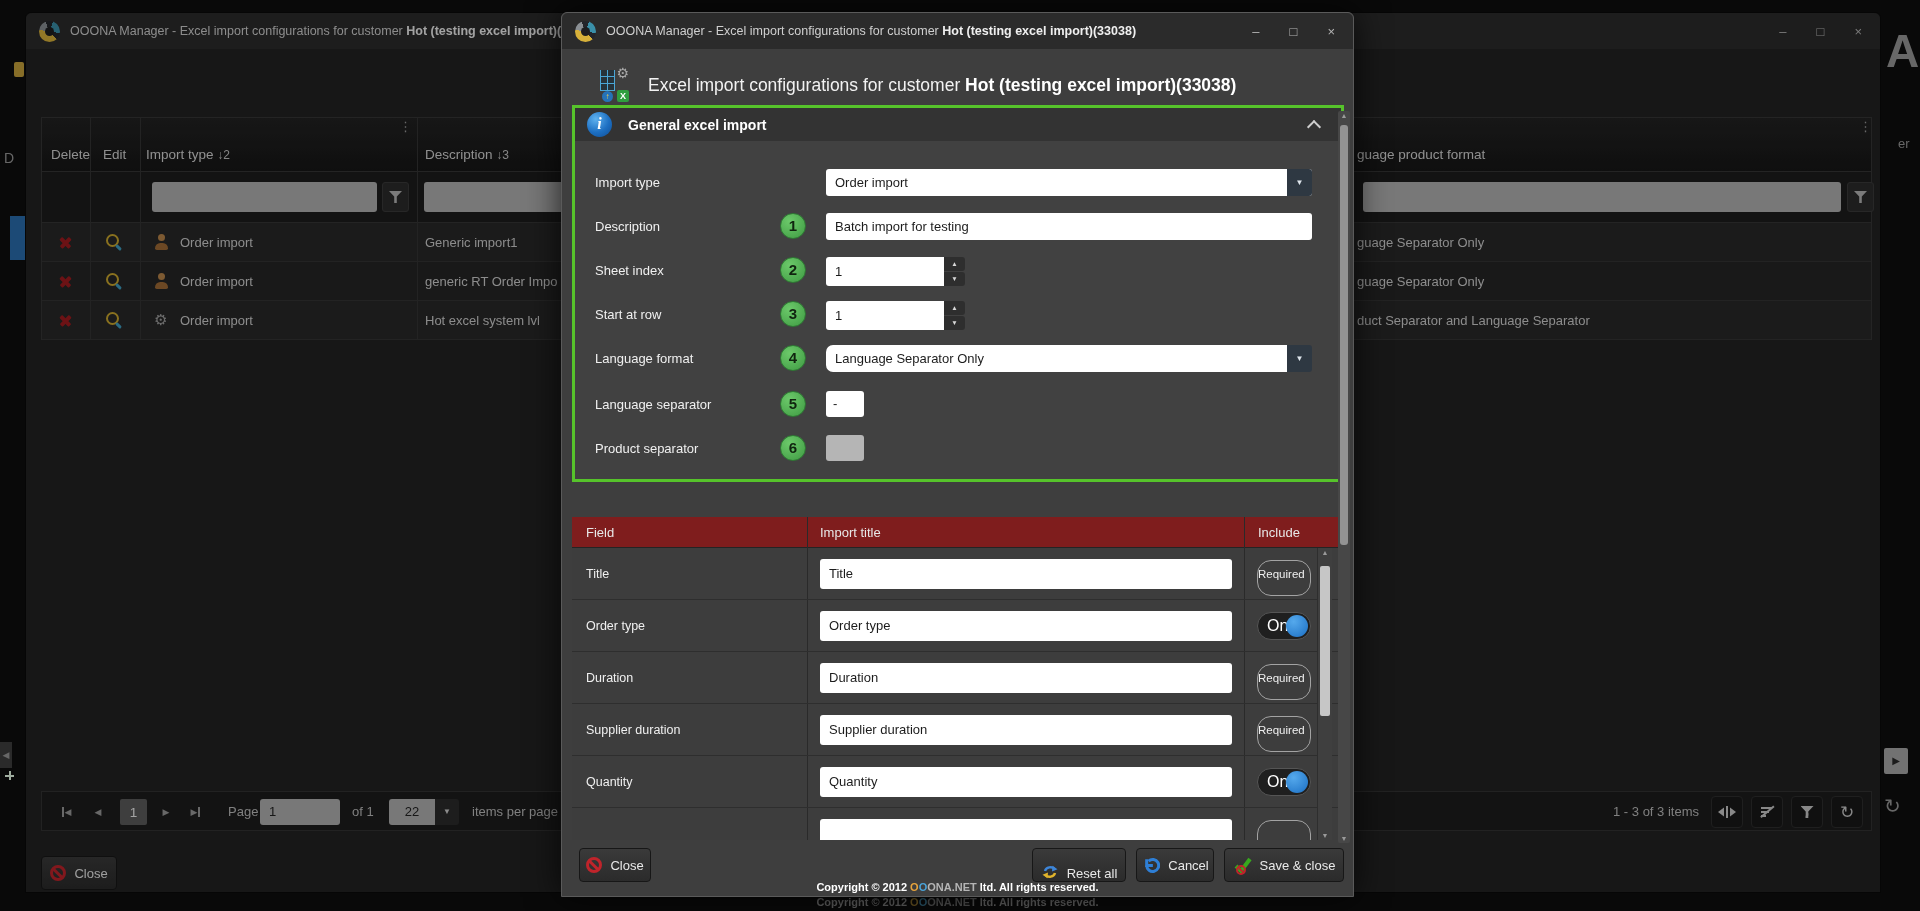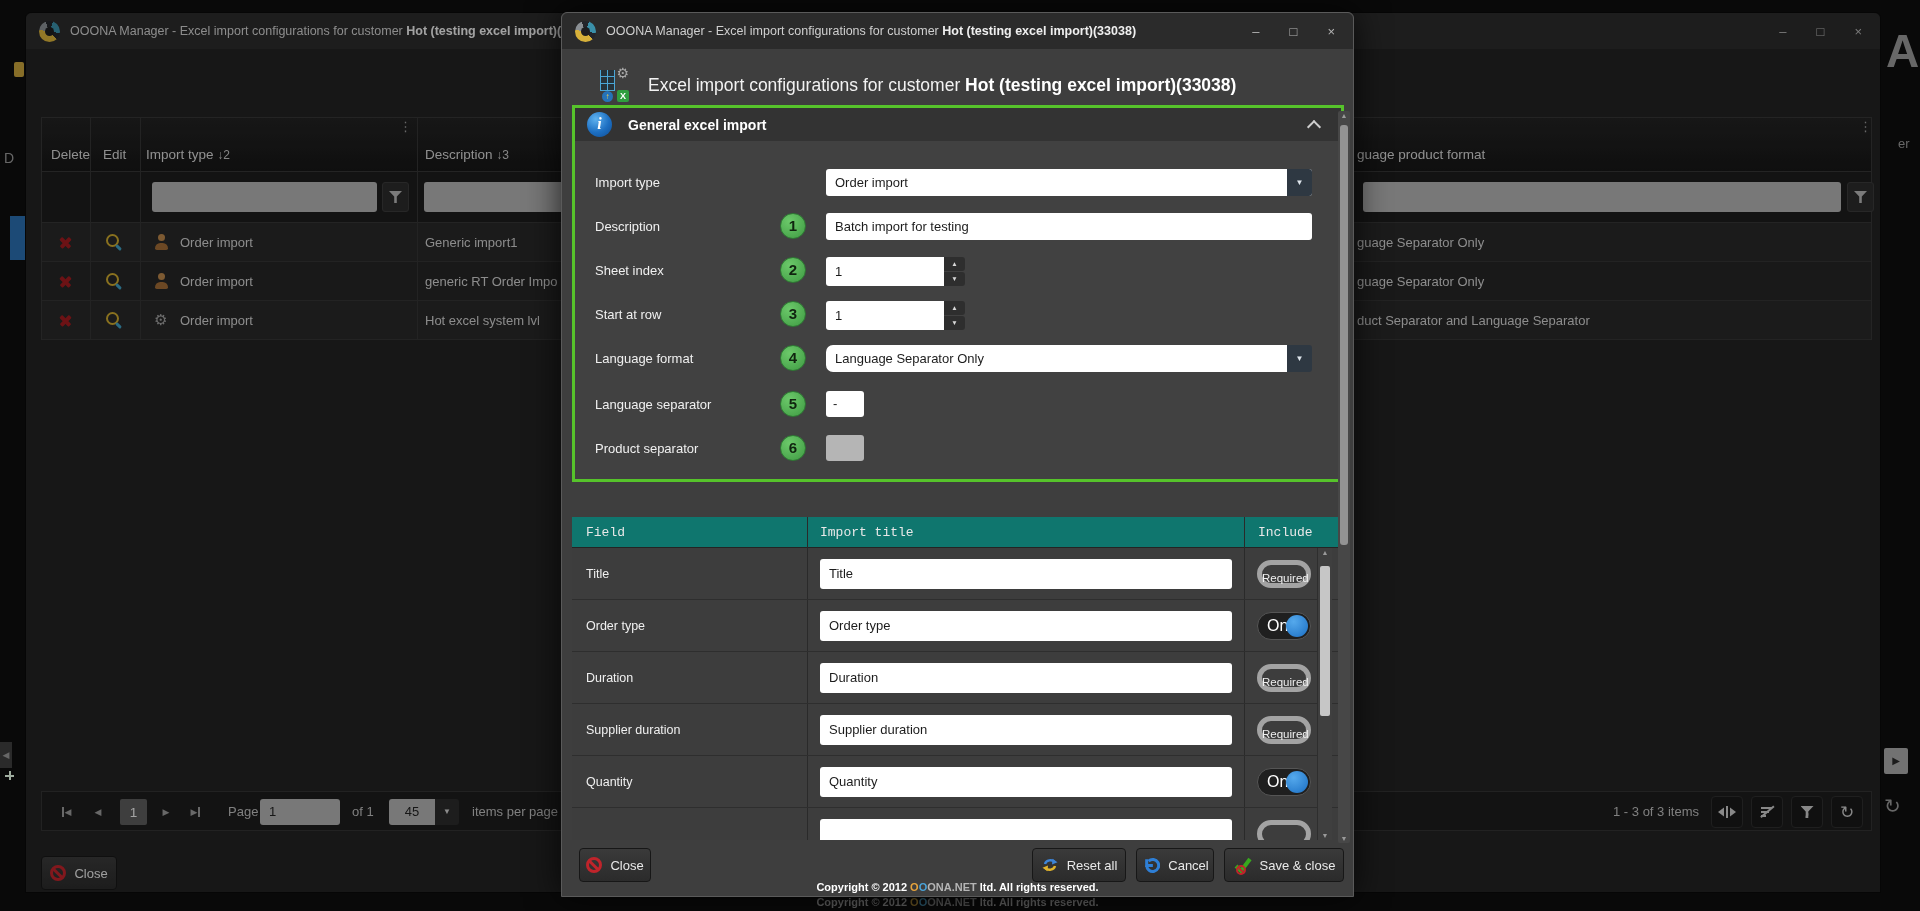--- a/index.html
+++ b/index.html
@@ -136,38 +136,38 @@
   .dd-btn{position:absolute;right:0;top:0;width:25px;height:27px;background:#2e3842;border-radius:0 3px 3px 0;color:#dfe6ec;font-size:8px;text-align:center;line-height:27px;}
   .ctl-spin{position:absolute;left:251px;width:118px;height:29px;background:#fff;border-radius:3px 0 0 3px;color:#1c1c1c;font-size:13px;line-height:29px;padding-left:9px;box-sizing:border-box;}
   .spin-btns{position:absolute;left:369px;width:21px;height:29px;}
   .spin-btns div{position:absolute;left:0;width:21px;height:14px;background:#2e2e2e;color:#d8d8d8;font-size:6.5px;text-align:center;line-height:14px;border-radius:0 3px 3px 0;}
   .spin-up{top:0;} .spin-dn{top:15px;}
   .ctl-small{position:absolute;left:251px;width:38px;height:26px;background:#fff;border-radius:3px;color:#1c1c1c;font-size:13px;line-height:26px;padding-left:7px;box-sizing:border-box;}
   .ctl-small.disabled{background:#b5b5b5;}
 
   .cols-header{position:absolute;left:10px;top:473px;width:772px;height:31px;background:#333333;display:flex;align-items:center;padding-left:12px;box-sizing:border-box;}
   .ct-table{position:absolute;left:10px;top:504px;width:772px;height:323px;background:#3d3d3d;overflow:hidden;}
-  .ct-head{position:absolute;left:0;top:0;right:0;height:31px;background:#0f766e;border-bottom:1px solid #242424;box-sizing:border-box;font-family:Liberation Mono, monospace;}
+  .ct-head{position:absolute;left:0;top:0;right:0;height:31px;background:#7f1d1d;border-bottom:1px solid #242424;box-sizing:border-box;}
   .ct-head span{position:absolute;top:0;height:31px;line-height:31px;font-size:13px;color:#e8e8e8;}
   .cth-field{left:14px;} .cth-title{left:248px;} .cth-include{left:686px;}
   .ct-vline{position:absolute;top:0;bottom:0;width:1px;background:#2a2a2a;}
   .ct-rows{position:absolute;left:0;top:31px;right:0;bottom:0;}
   .ct-row{position:relative;height:52px;border-bottom:1px solid #2e2e2e;box-sizing:border-box;}
   .ct-field{position:absolute;left:14px;top:0;height:52px;line-height:52px;font-size:12.5px;color:#f0f0f0;}
   .ct-input{position:absolute;left:248px;top:11px;width:412px;height:30px;background:#fff;border-radius:3px;color:#1c1c1c;font-size:13px;line-height:30px;padding-left:9px;box-sizing:border-box;}
-  .pill{position:absolute;left:685px;top:12px;width:54px;height:28px;border:5px solid #a3a3a3;border-radius:14px;color:#efefef;font-size:11.5px;text-align:right;line-height:27px;box-sizing:border-box;}
+  .pill{position:absolute;left:685px;top:12px;width:54px;height:36px;border:1px solid #a3a3a3;border-radius:14px;color:#efefef;font-size:11.5px;text-align:left;line-height:27px;box-sizing:border-box;}
   .tgl{position:absolute;left:685px;top:12px;width:54px;height:28px;background:#1f1f1f;border:1px solid #555;border-radius:14px;box-sizing:border-box;}
   .tgl-label{position:absolute;left:9px;top:0;height:26px;line-height:26px;color:#fff;font-size:16px;}
   .tgl-knob{position:absolute;right:2px;top:2px;width:22px;height:22px;border-radius:50%;background:radial-gradient(circle at 35% 30%,#55a9ec,#1b6fc4);}
   .ct-scroll{position:absolute;right:12px;top:31px;bottom:0;width:15px;background:#3f3f3f;border-left:1px solid #2e2e2e;box-sizing:border-box;}
   .ct-thumb{position:absolute;left:2px;top:18px;width:10px;height:150px;background:#c6c6c6;border-radius:2px;}
 
   .md-btn{position:absolute;top:835px;height:34px;}
   .btn-close{left:17px;width:72px;}
-  .btn-reset{left:470px;width:94px;}
+  .btn-reset{left:470px;width:94px;align-items:flex-end;}
   .btn-cancel{left:574px;width:78px;}
   .btn-save{left:662px;width:120px;}
   .save-ico{position:relative;width:19px;height:17px;flex:0 0 auto;}
   .save-no{position:absolute;left:3px;bottom:-1px;width:10px;height:10px;border:2px solid #c0242b;border-radius:50%;box-sizing:border-box;}
   .save-no::before{content:"";position:absolute;left:-1px;top:2.2px;width:8px;height:1.8px;background:#c0242b;transform:rotate(45deg);}
 
   .md-copyright{position:absolute;left:0;right:0;bottom:3px;text-align:center;font-size:11px;font-weight:bold;color:#fff;}
   .brand-o1{color:#e6a33c;}
   .brand-o2{color:#4aa3d8;}
   .brand-rest{color:#b5b5b5;}
@@ -304,21 +304,21 @@
       <div class="pg pg-next">
           <span class="pg-arrow">▶</span>
         </div>
       <div class="pg pg-last">
           <span class="pg-arrow">▶</span>
           <span class="pg-bar"></span>
         </div>
       <span class="pg-label lab-page">Page</span>
       <div class="pg-input">1</div>
       <span class="pg-label lab-of">of 1</span>
-      <div class="pg-size">45</div>
+      <div class="pg-size">22</div>
       <div class="pg-size-btn">▼</div>
       <span class="pg-label lab-ipp">items per page</span>
       <span class="pg-items">1 - 3 of 3 items</span>
       <div class="tool-btn tb-fit">
         <svg width="18" height="18" viewBox="0 0 18 18">
             <polygon points="0,9 6,4.5 6,13.5" fill="#c9c9c9"></polygon>
             <rect x="8" y="3" width="2" height="12" fill="#c9c9c9"></rect>
             <polygon points="18,9 12,4.5 12,13.5" fill="#c9c9c9"></polygon>
           </svg>
       </div>

